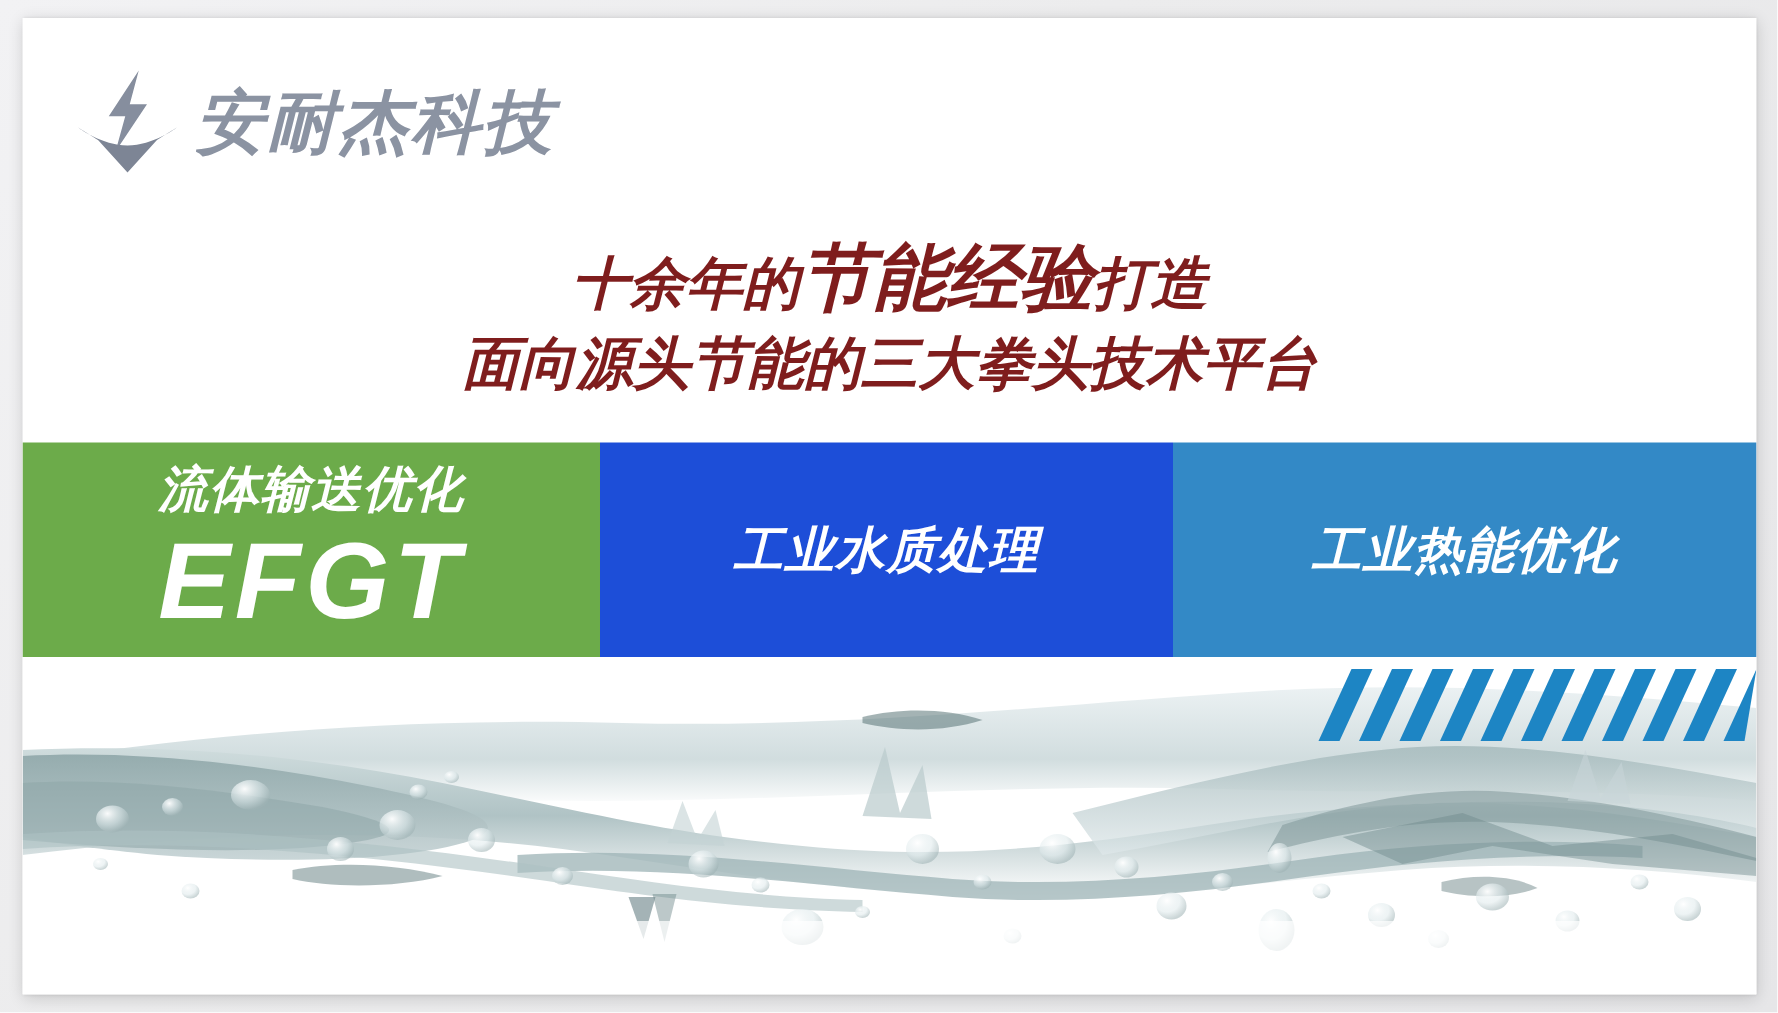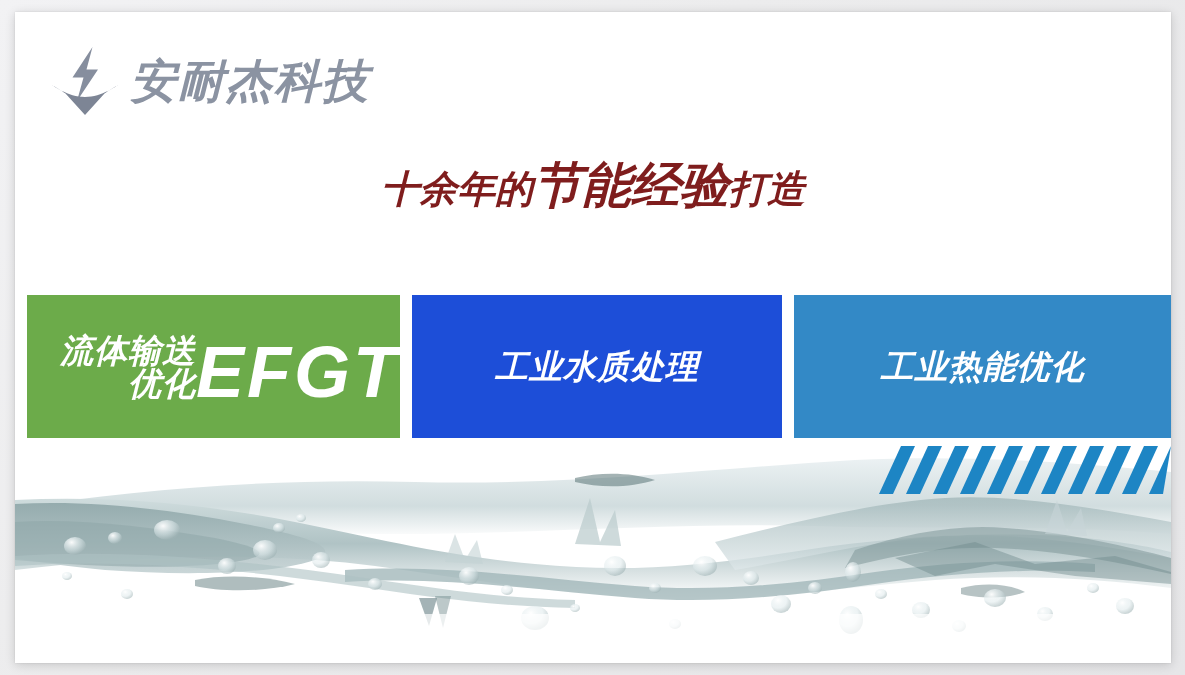--- a/index.html
+++ b/index.html
@@ -89,26 +89,26 @@
     position: absolute;
     left: 0;
     top: 283px;
     width: 1156px;
     height: 143px;
     display: flex;
   }
   .panel {
     height: 143px;
     display: flex;
+    flex-direction: column;
     align-items: center;
     justify-content: center;
     box-sizing: border-box;
     color: #ffffff;
-    text-align: right;
-    margin-left: 12px;
+    text-align: left;
   }
   .panel-cn {
     font-size: 33px;
     font-weight: bold;
     line-height: 1;
     font-family: "DejaVu Sans", "Liberation Sans", sans-serif;
     letter-spacing: 1px;
   }
   .panel-code {
     font-size: 72px;
@@ -150,20 +150,21 @@
     <div id="logo">
       <svg id="logo-mark" viewBox="0 0 74 72">
         <path d="M44.5 2 L24.5 32.5 L35.5 32.5 L29 56 L50 24.5 L38.5 24.5 Z" fill="#868e9e"></path>
         <path d="M4 40 C4 40 20 52 37 52 C54 52 70 40 70 40 C70 40 60 46 56.5 48.5 L37 70 L17.5 48.5 C14 46 4 40 4 40 Z" fill="#7d8595"></path>
       </svg>
       <div id="logo-text" style="color: rgb(139, 147, 162);">安耐杰科技</div>
     </div>
 
     <div id="headline" style="color: #7f1d1d;">
       <div class="hl-line" id="hl-line1"><span>十余年的</span><span class="big">节能经验</span><span>打造</span></div>
+      <div class="hl-line" id="hl-line2">面向源头节能的三大拳头技术平台</div>
     </div>
 
     <div id="panels">
       <div class="panel" id="panel-0" style="background: rgb(108, 171, 74); width: 385px;">
         <div class="panel-cn">流体输送优化</div>
         <div class="panel-code">EFGT</div>
       </div>
       <div class="panel" id="panel-1" style="background: #1d4ed8; width: 382px;">
         <div class="panel-cn">工业水质处理</div>
       </div>

